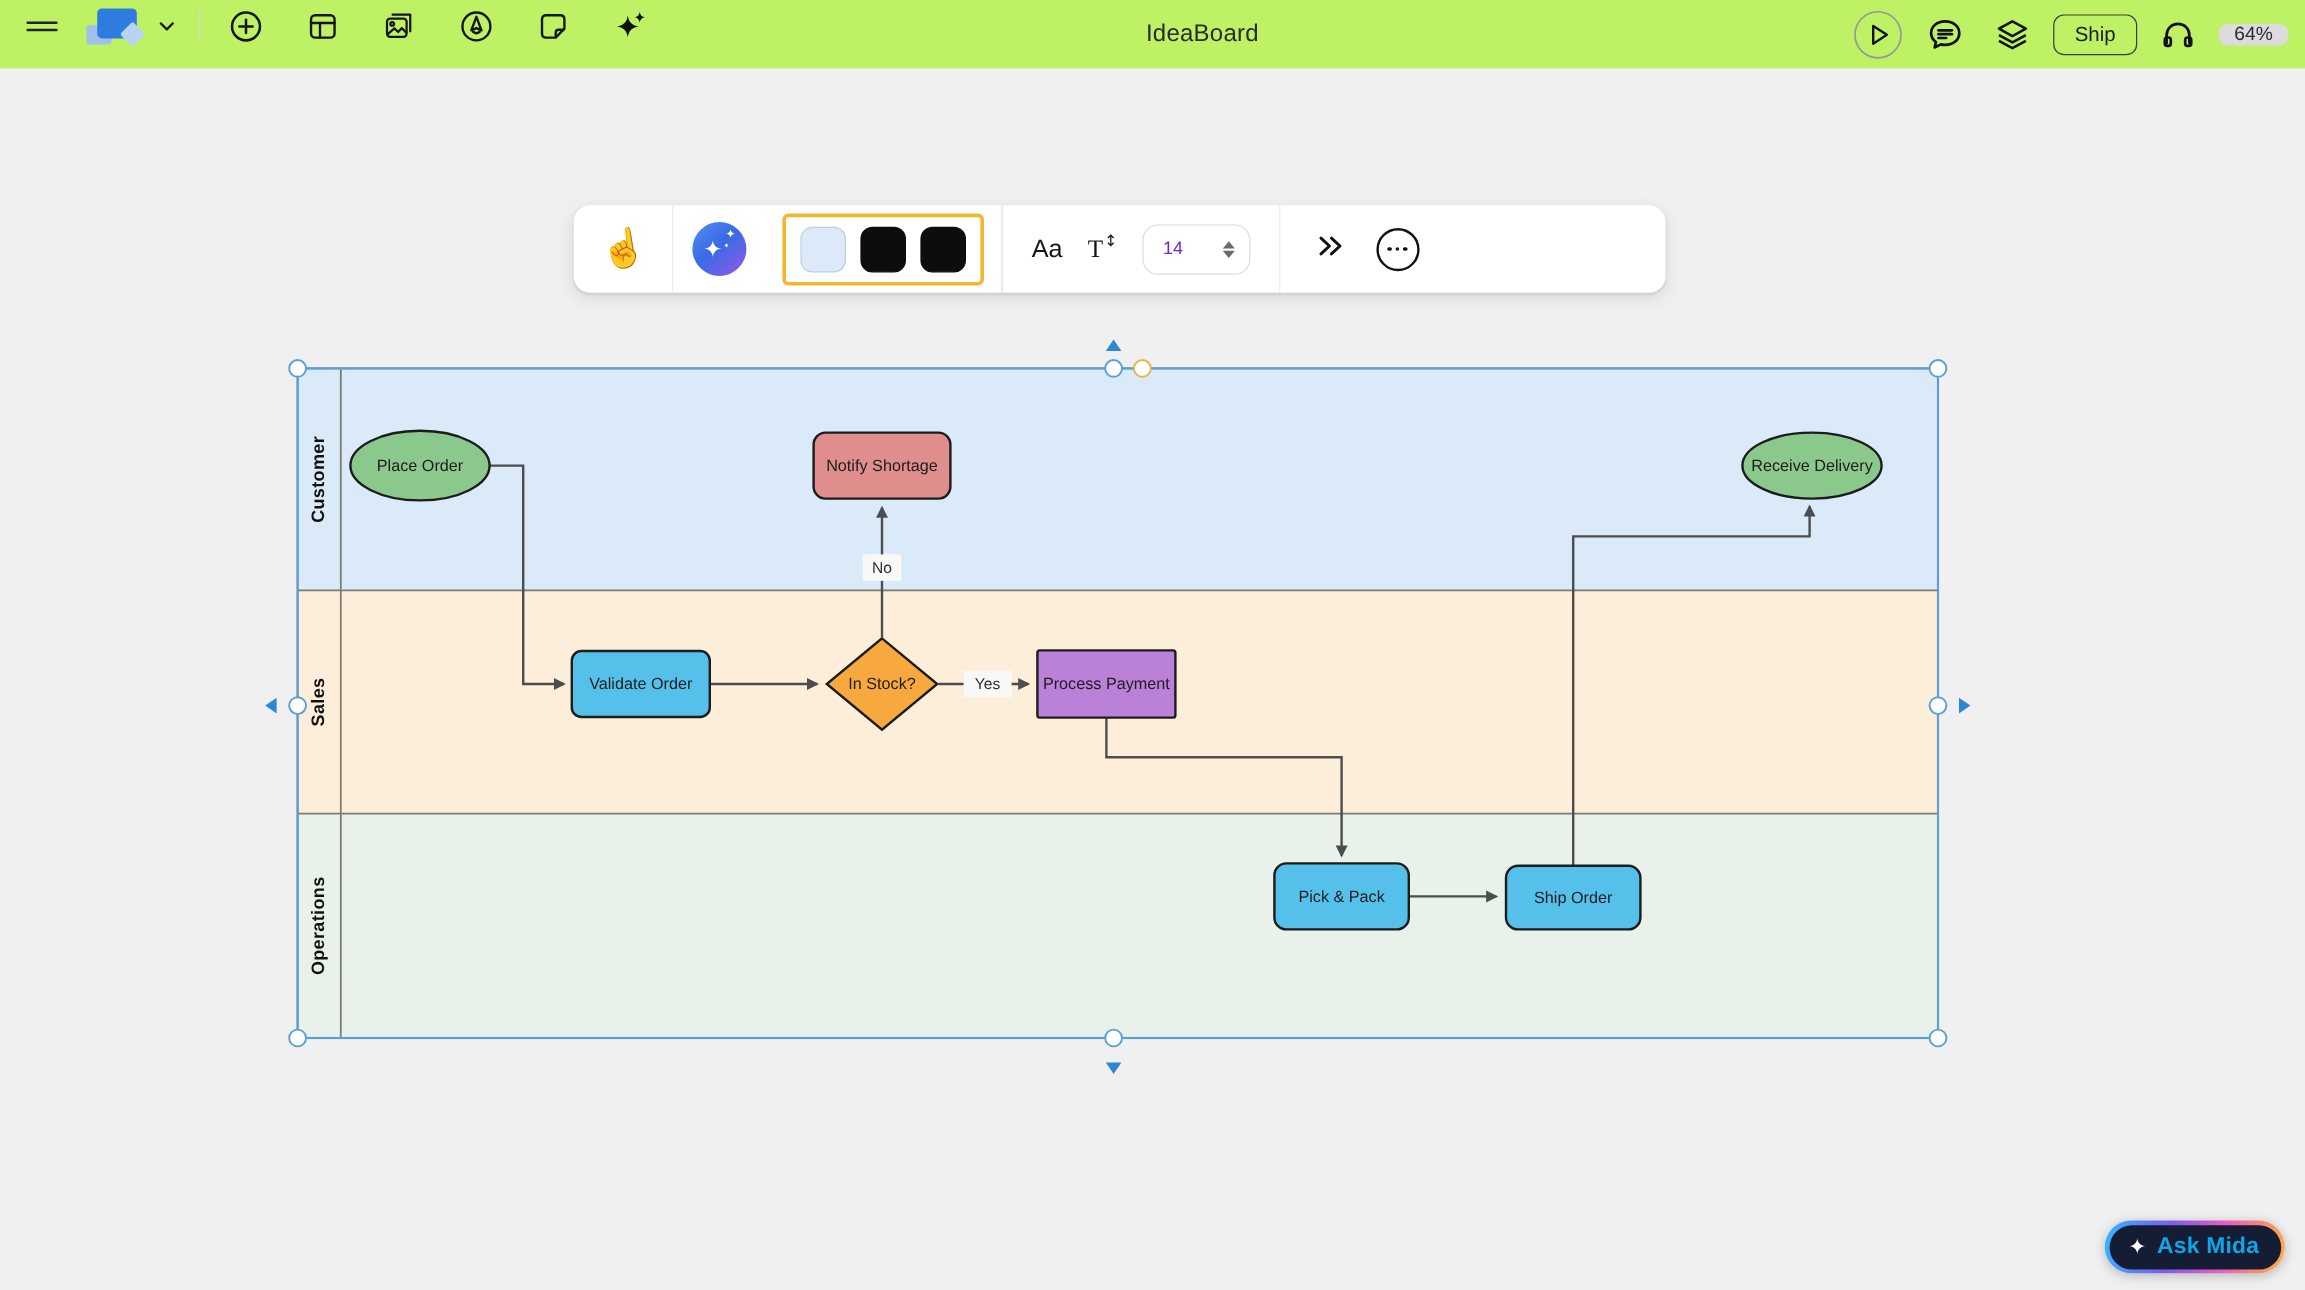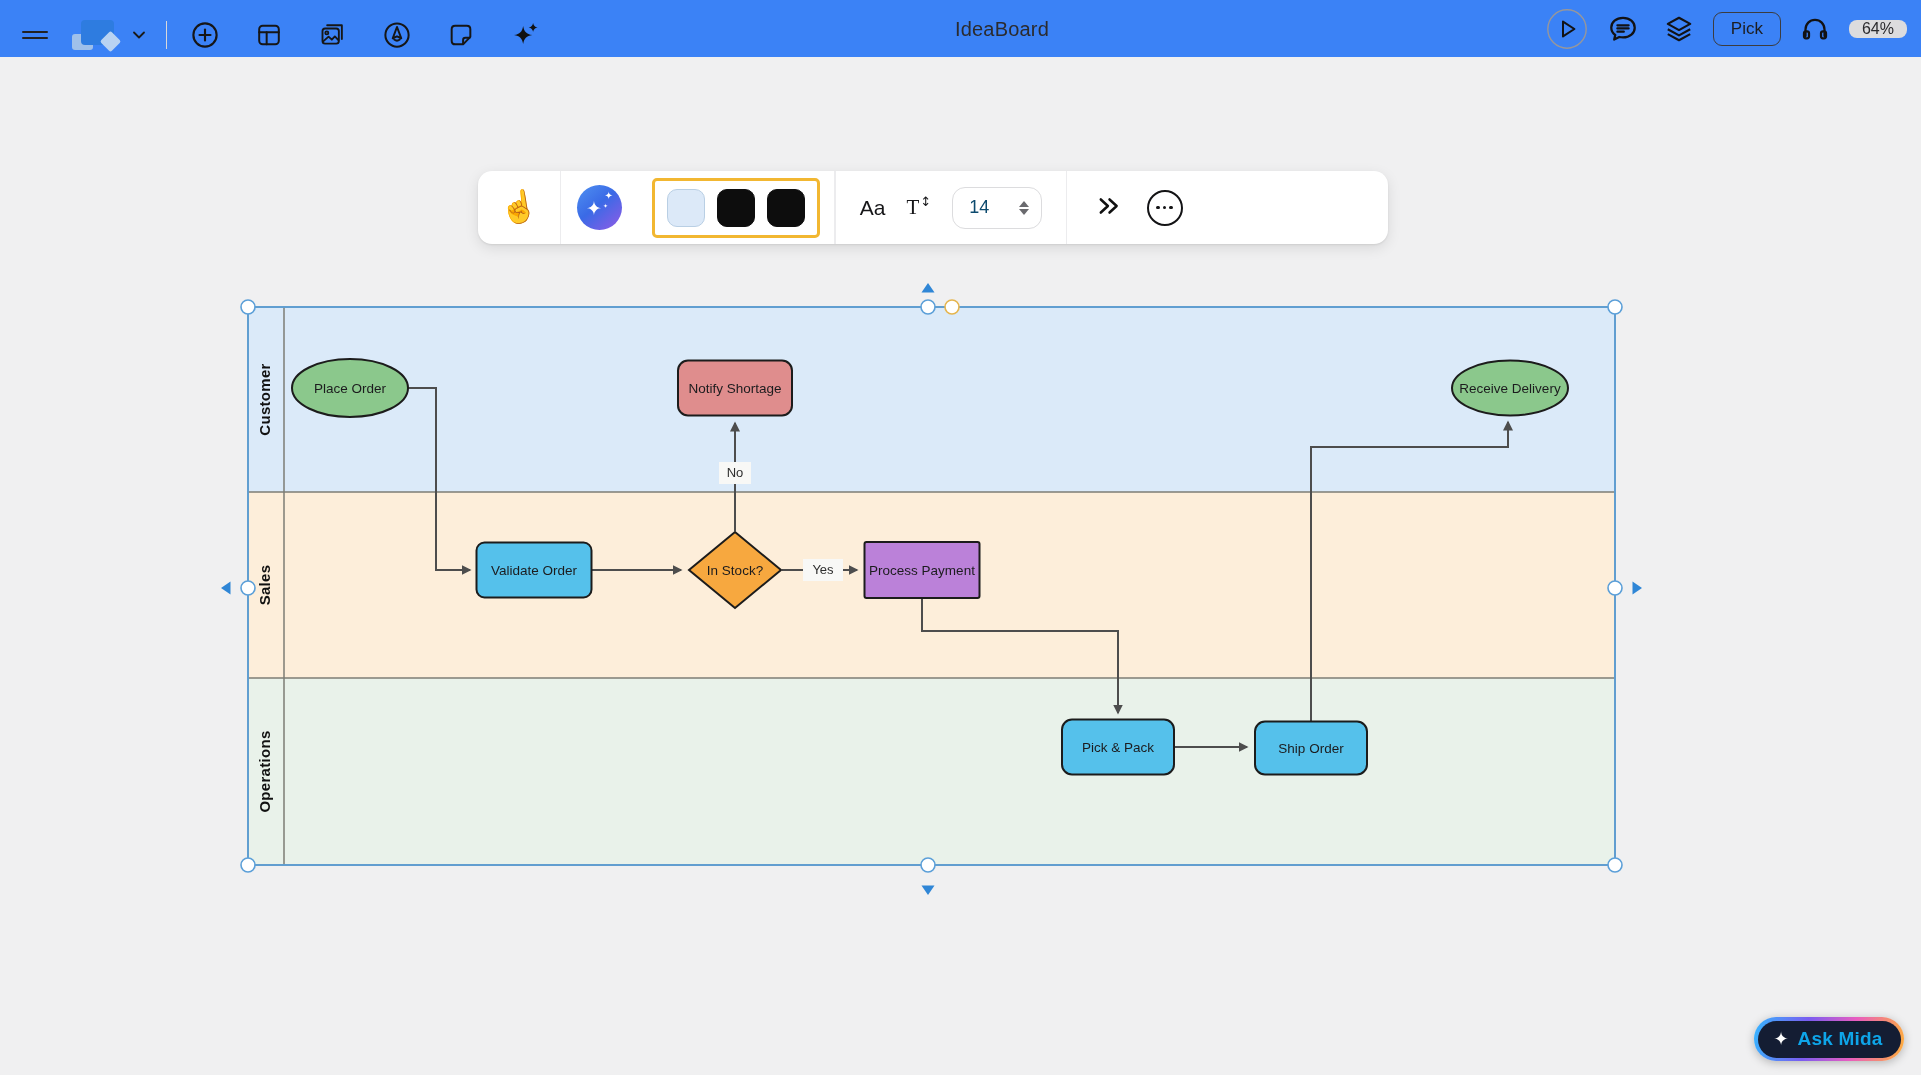--- a/index.html
+++ b/index.html
@@ -7,21 +7,21 @@
   body {
     position: relative;
     background: #f0f0f1;
     font-family: "Liberation Sans", sans-serif;
     color: #1d1d1f;
     overflow: hidden;
   }
   
   .topbar {
     position:absolute; top:0; left:0; width:1921px; height:57px;
-    background:#3b82f6; display:flex; align-items:flex-end; z-index:30;
+    background:#bef264; display:flex; align-items:flex-start; z-index:30;
   }
   .tb-left { display:flex; align-items:center; padding-left:16px; }
   .icon-btn {
     width:44px; height:44px; display:flex; align-items:center; justify-content:center;
     border-radius:8px; cursor:pointer; flex:0 0 auto;
   }
   .icon-btn svg { display:block; }
   .hamburger { width:38px; }
   .hamburger .bar { width:26px; height:2.4px; background:#222; border-radius:2px; margin:3.4px auto; }
   .board-logo { position:relative; width:58px; height:44px; margin-left:12px; }
@@ -67,21 +67,21 @@
   }
   .swatch { width:38px; height:38px; border-radius:10px; cursor:pointer; }
   .add-row { font-size:17.5px; color:#212124; cursor:pointer; white-space:nowrap; }
   .font-aa { font-size:21px; color:#161618; cursor:pointer; }
   .font-tt { font-size:21px; color:#161618; cursor:pointer; font-family:"Liberation Serif", serif; display:flex; align-items:flex-start; }
   .font-tt .updown { font-size:13px; margin:-1px 0 0 1px; font-family:"DejaVu Sans", sans-serif; }
   .size-stepper {
     width:90px; height:42px; border:1px solid #dcdcde; border-radius:13px;
     display:flex; align-items:center; justify-content:space-between; padding:0 12px 0 16px; cursor:pointer;
   }
-  .size-stepper .val { font-size:18px; color:#0c4a6e; }
+  .size-stepper .val { font-size:15px; color:#6d28d9; }
   .stepper-arrows { display:flex; flex-direction:column; gap:2px; }
   .stepper-arrows .tri { width:0; height:0; border-left:5px solid transparent; border-right:5px solid transparent; cursor:pointer; }
   .tri.up { border-bottom:6px solid #6a6a6e; }
   .tri.down { border-top:6px solid #6a6a6e; }
   .circle-more {
     width:36px; height:36px; border:2px solid #131315; border-radius:50%;
     display:flex; align-items:center; justify-content:center; cursor:pointer;
   }
   .circle-more .dots { display:flex; gap:3px; }
   .circle-more .dot { width:3.4px; height:3.4px; background:#131315; border-radius:50%; }
@@ -184,21 +184,21 @@
           <line x1="7.8" y1="14" x2="12.6" y2="14"></line>
         </svg>
     </div>
     <div class="icon-btn">
       <svg width="32" height="32" viewBox="0 0 24 24" fill="none" stroke="#121214" stroke-width="1.6" stroke-linejoin="round">
           <path d="M12 3.6 L20.4 8.2 L12 12.8 L3.6 8.2 Z"></path>
           <path d="M3.6 12.2 L12 16.8 L20.4 12.2"></path>
           <path d="M3.6 15.8 L12 20.4 L20.4 15.8"></path>
         </svg>
     </div>
-    <button class="share-btn">Pick</button>
+    <button class="share-btn">Ship</button>
     <div class="icon-btn">
       <svg width="30" height="30" viewBox="0 0 24 24" fill="none" stroke="#121214" stroke-width="1.8" stroke-linecap="round" stroke-linejoin="round">
           <path d="M4.4 17.6 V12.4 C4.4 8 7.7 4.7 12 4.7 C16.3 4.7 19.6 8 19.6 12.4 V17.6"></path>
           <rect x="3.2" y="13.8" width="4" height="5.6" rx="1.6"></rect>
           <rect x="16.8" y="13.8" width="4" height="5.6" rx="1.6"></rect>
         </svg>
     </div>
     <div class="zoom-badge">64%</div>
   </div>
 </div>

